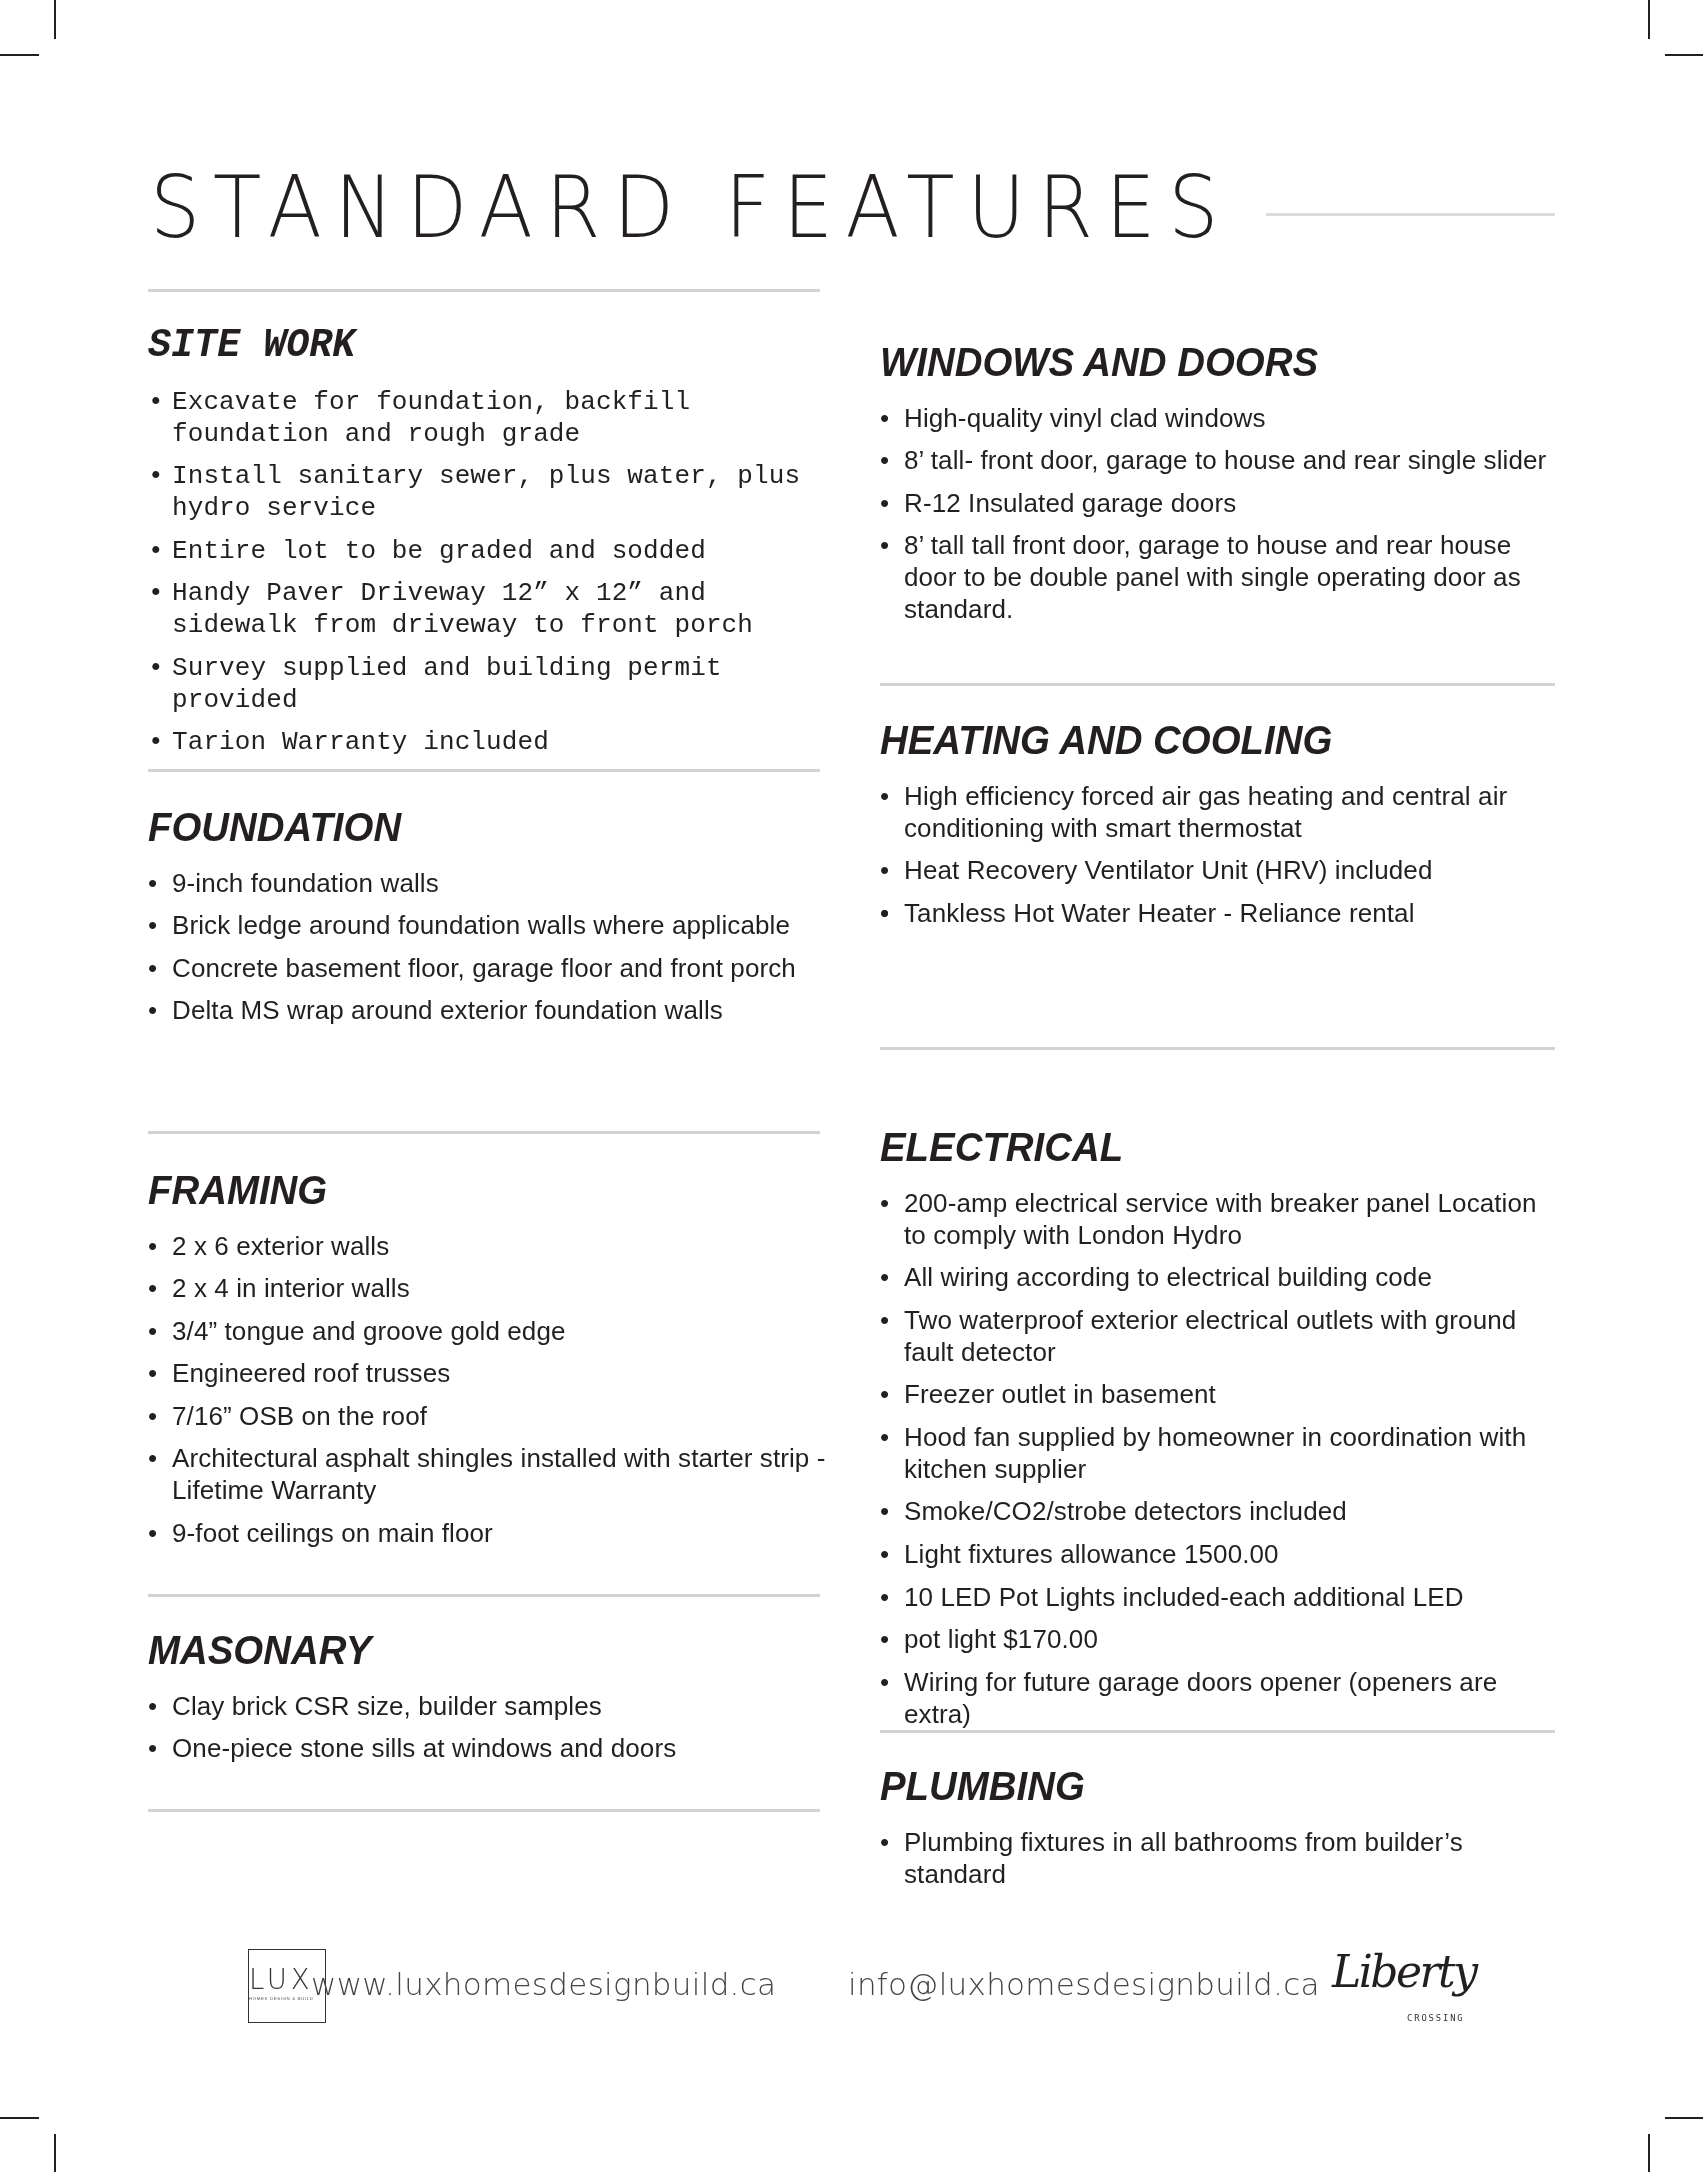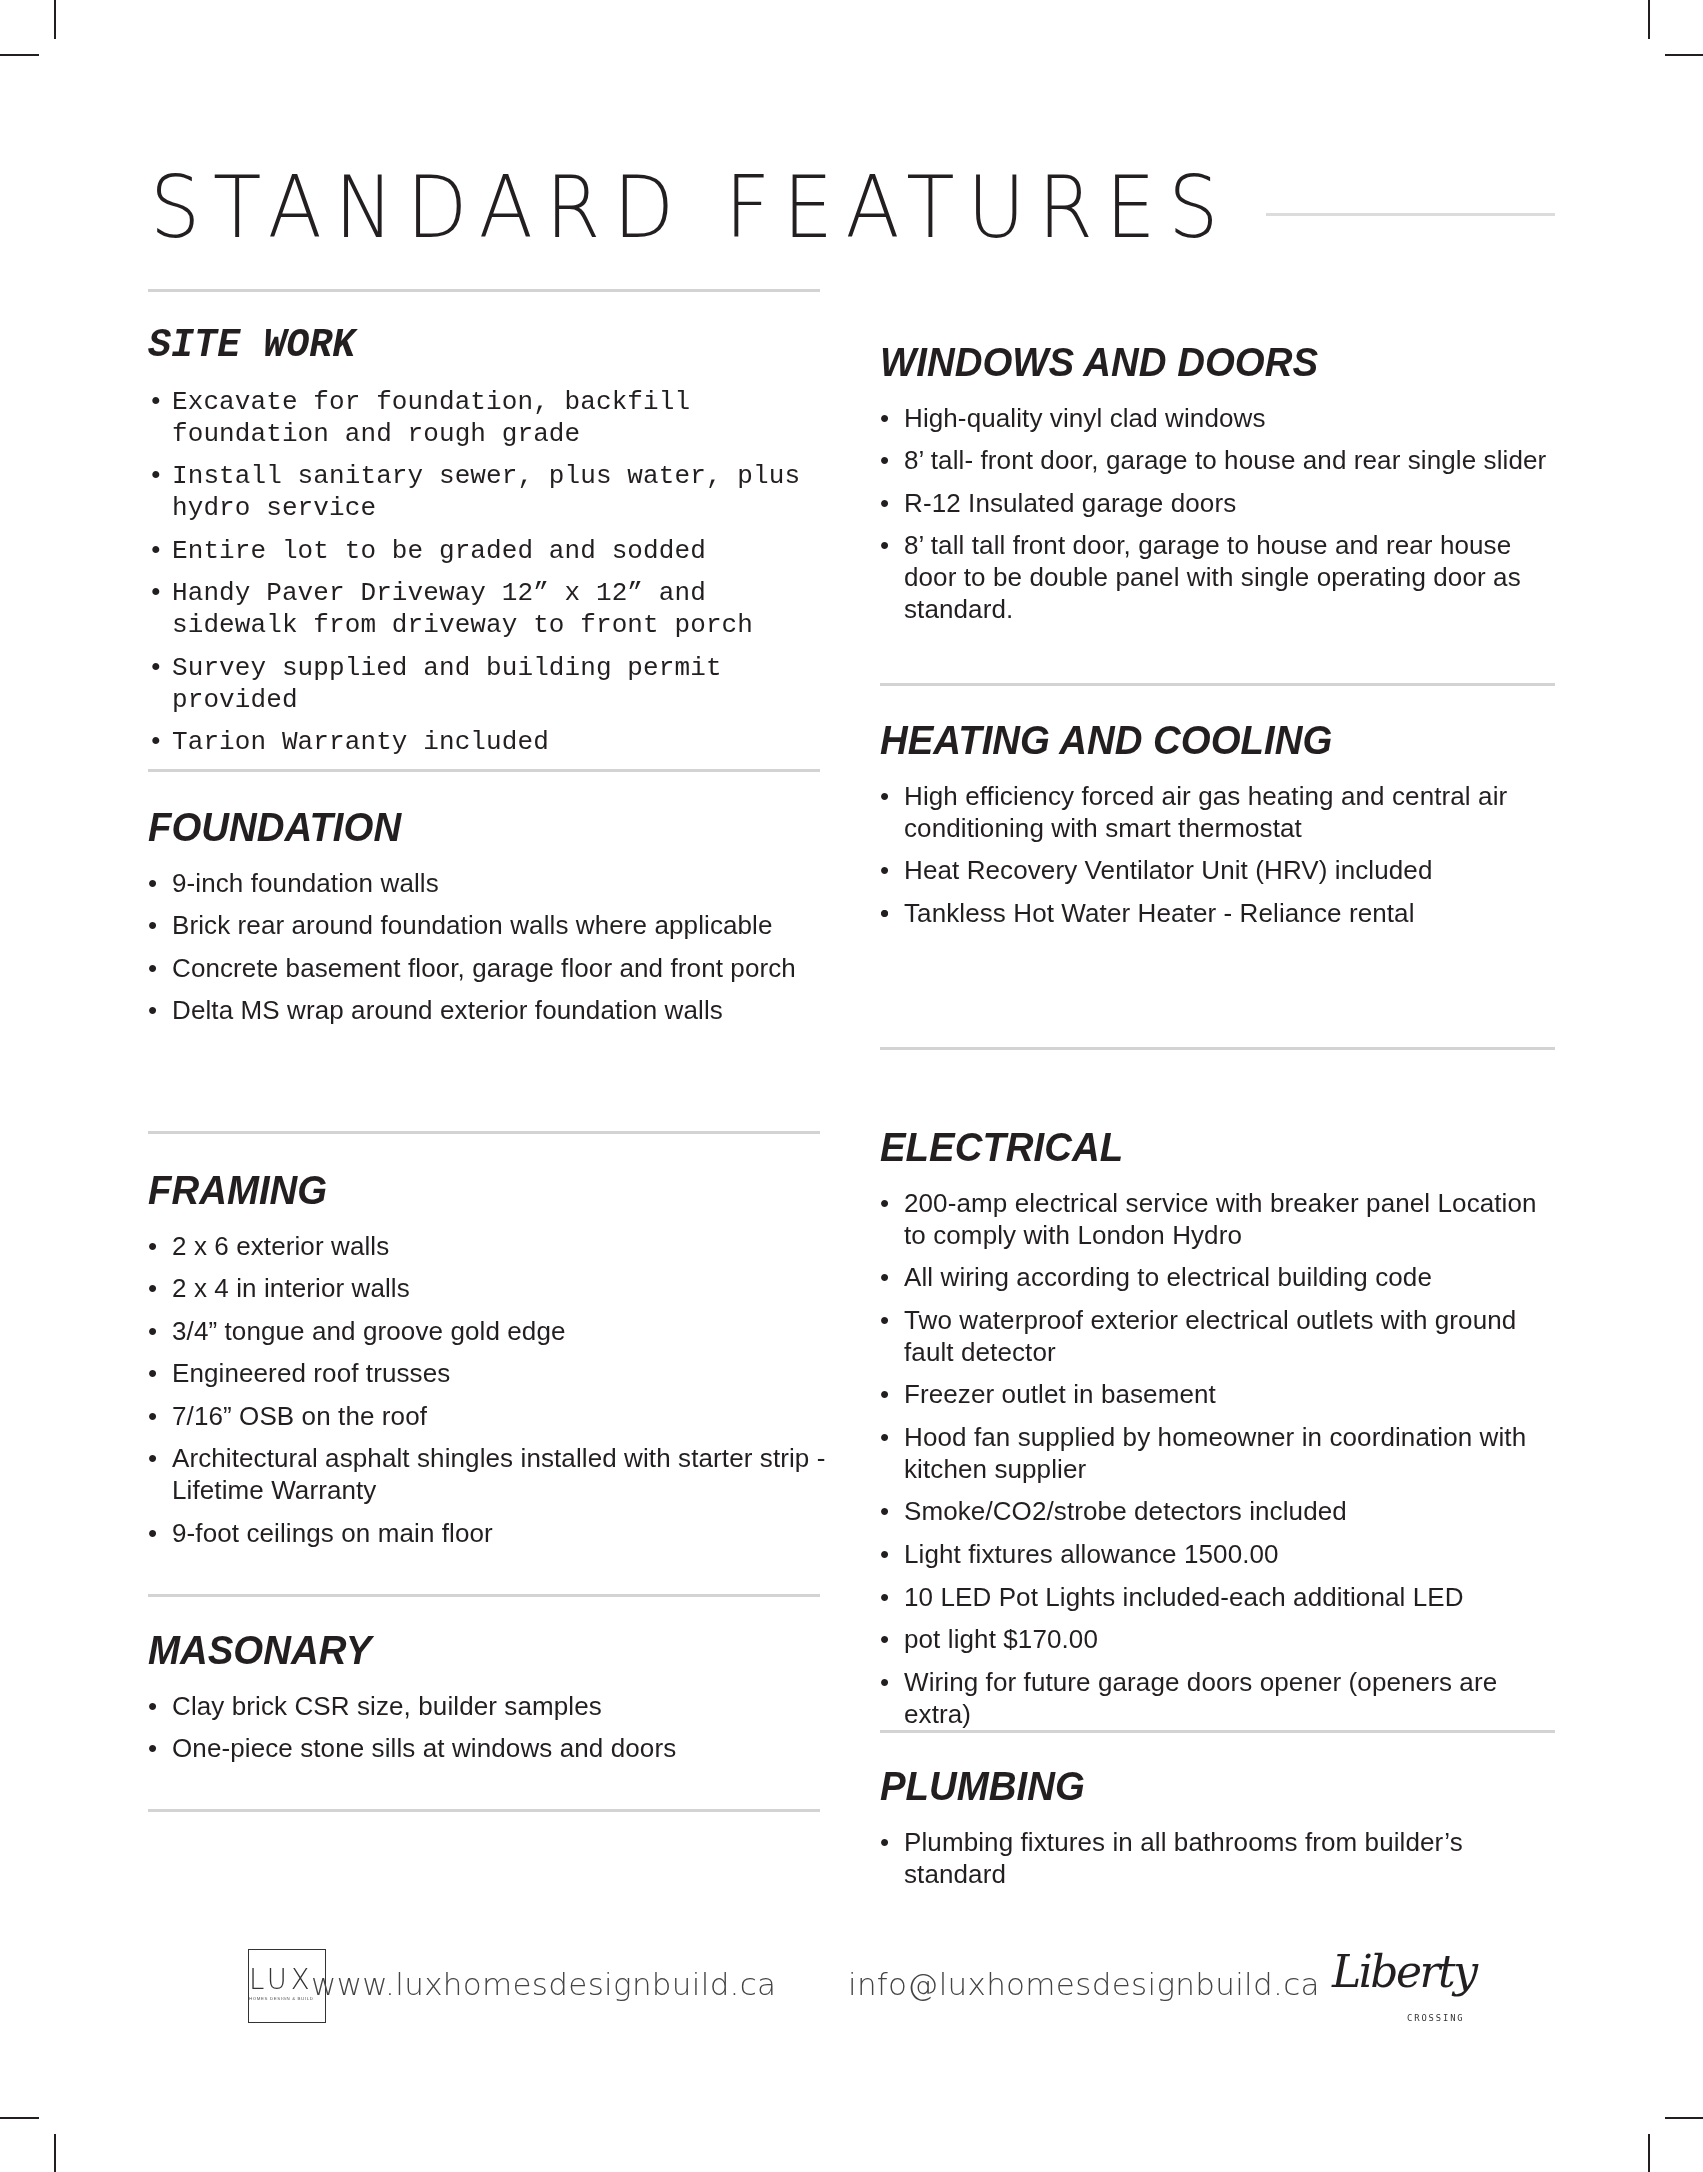--- a/index.html
+++ b/index.html
@@ -80,21 +80,21 @@
     <li><span class="bullet">•</span><span>Handy Paver Driveway 12” x 12” and sidewalk from driveway to front porch</span></li>
     <li><span class="bullet">•</span><span>Survey supplied and building permit provided</span></li>
     <li><span class="bullet">•</span><span>Tarion Warranty included</span></li>
   </ul>
 </div>
 
 <div class="section left" style="top:805px;">
   <h2>FOUNDATION</h2>
   <ul>
     <li><span class="bullet">•</span><span>9-inch foundation walls</span></li>
-    <li><span class="bullet">•</span><span>Brick rear around foundation walls where applicable</span></li>
+    <li><span class="bullet">•</span><span>Brick ledge around foundation walls where applicable</span></li>
     <li><span class="bullet">•</span><span>Concrete basement floor, garage floor and front porch</span></li>
     <li><span class="bullet">•</span><span>Delta MS wrap around exterior foundation walls</span></li>
   </ul>
 </div>
 
 <div class="section left" style="top:1168px;">
   <h2>FRAMING</h2>
   <ul>
     <li><span class="bullet">•</span><span>2 x 6 exterior walls</span></li>
     <li><span class="bullet">•</span><span>2 x 4 in interior walls</span></li>

